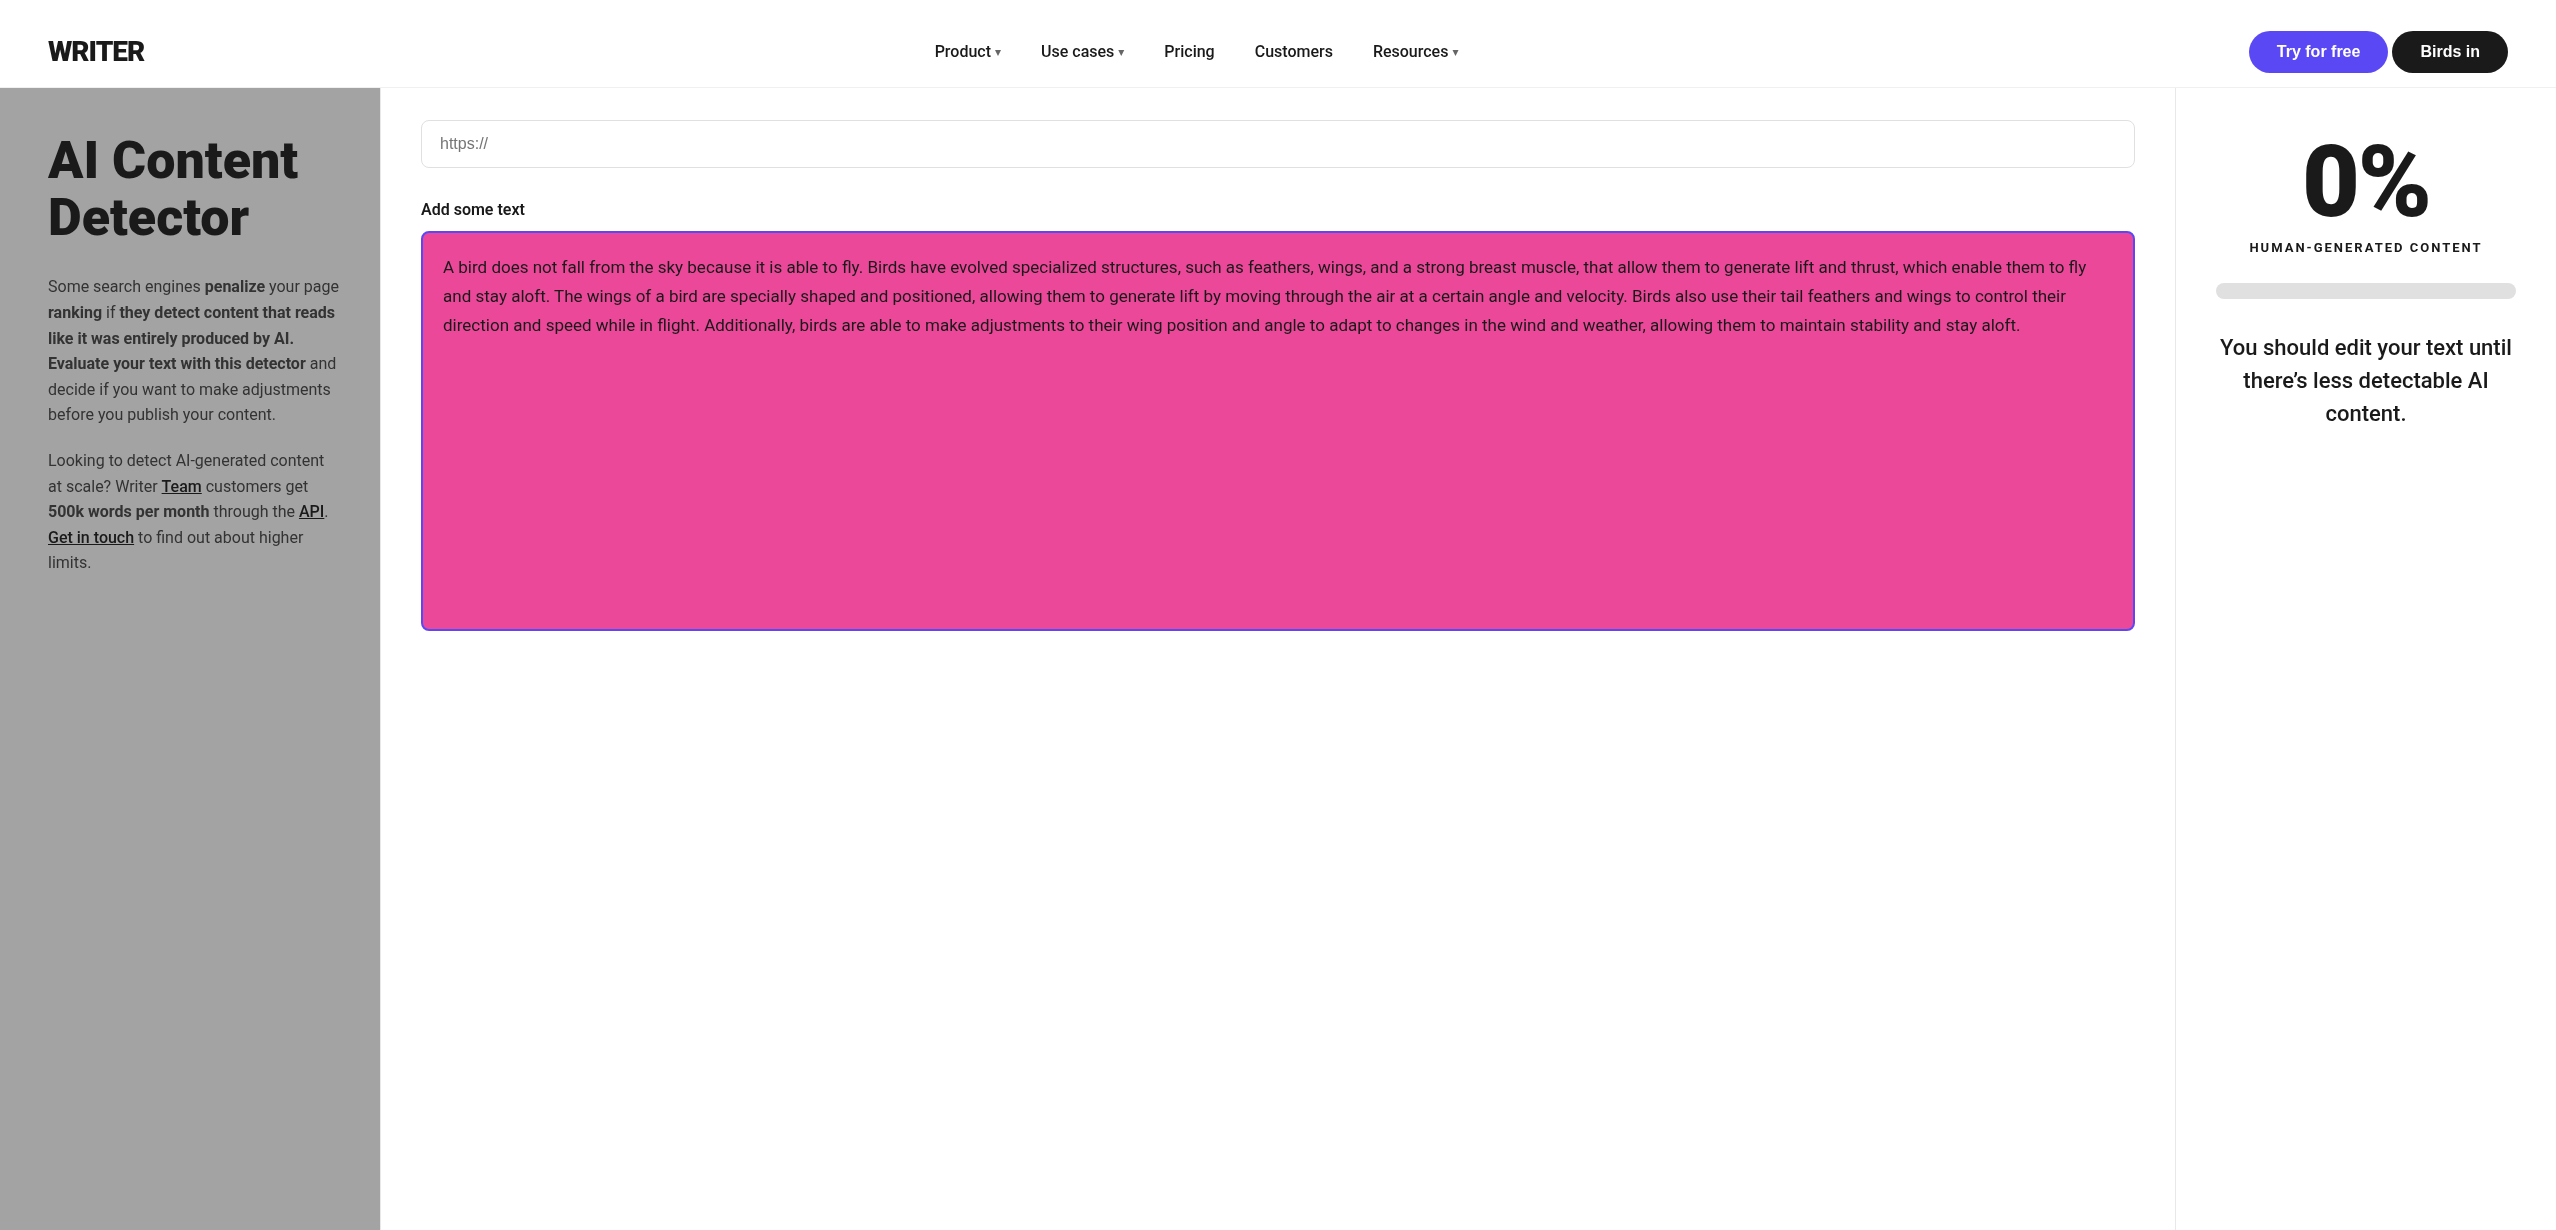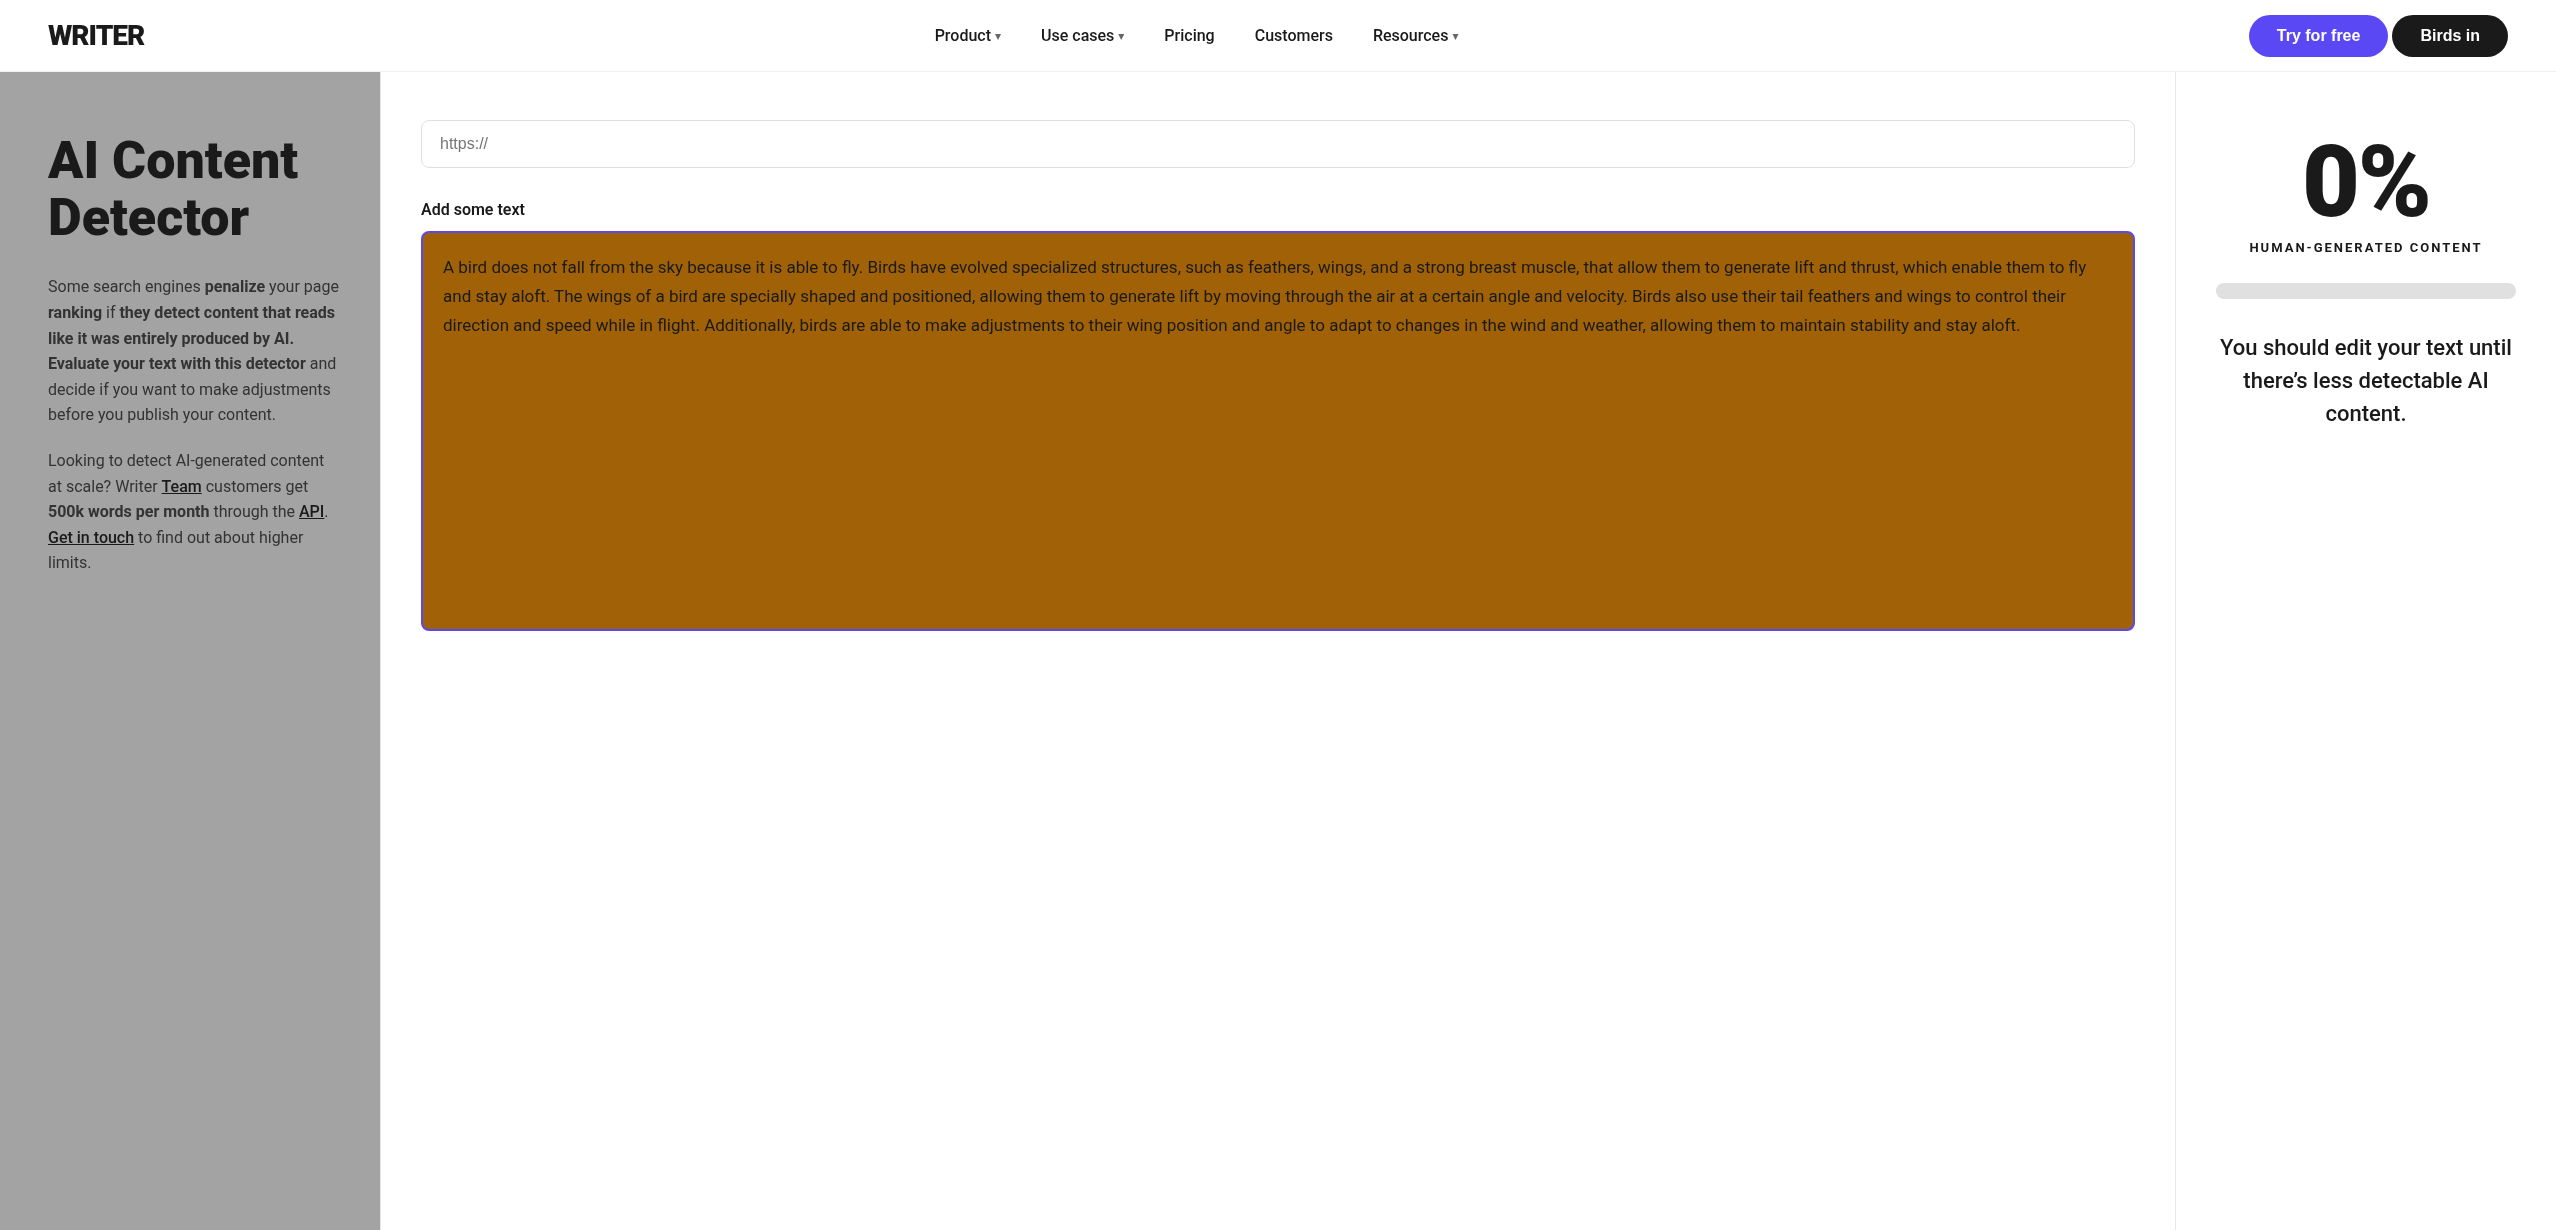--- a/index.html
+++ b/index.html
@@ -18,21 +18,21 @@
     
     header {
       display: flex;
       align-items: center;
       justify-content: space-between;
       padding: 0 48px;
       height: 72px;
       border-bottom: 1px solid #f0f0f0;
       background: #ffffff;
       position: sticky;
-      top: 0;
+      top: 16px;
       z-index: 100;
     }
 
     .logo {
       font-size: 28px;
       font-weight: 900;
       letter-spacing: -1px;
       color: #1a1a1a;
       text-transform: uppercase;
     }
@@ -184,21 +184,21 @@
       font-weight: 600;
       color: #1a1a1a;
       margin-bottom: 12px;
     }
 
     .text-area-container {
       border: 2px solid #5b48f5;
       border-radius: 8px;
       padding: 20px;
       min-height: 400px;
-      background: #a16207;
+      background: #ec4899;
     }
 
     .text-content {
       font-size: 17px;
       line-height: 1.7;
       color: #1a1a1a;
     }
 
     
     .right-panel {

